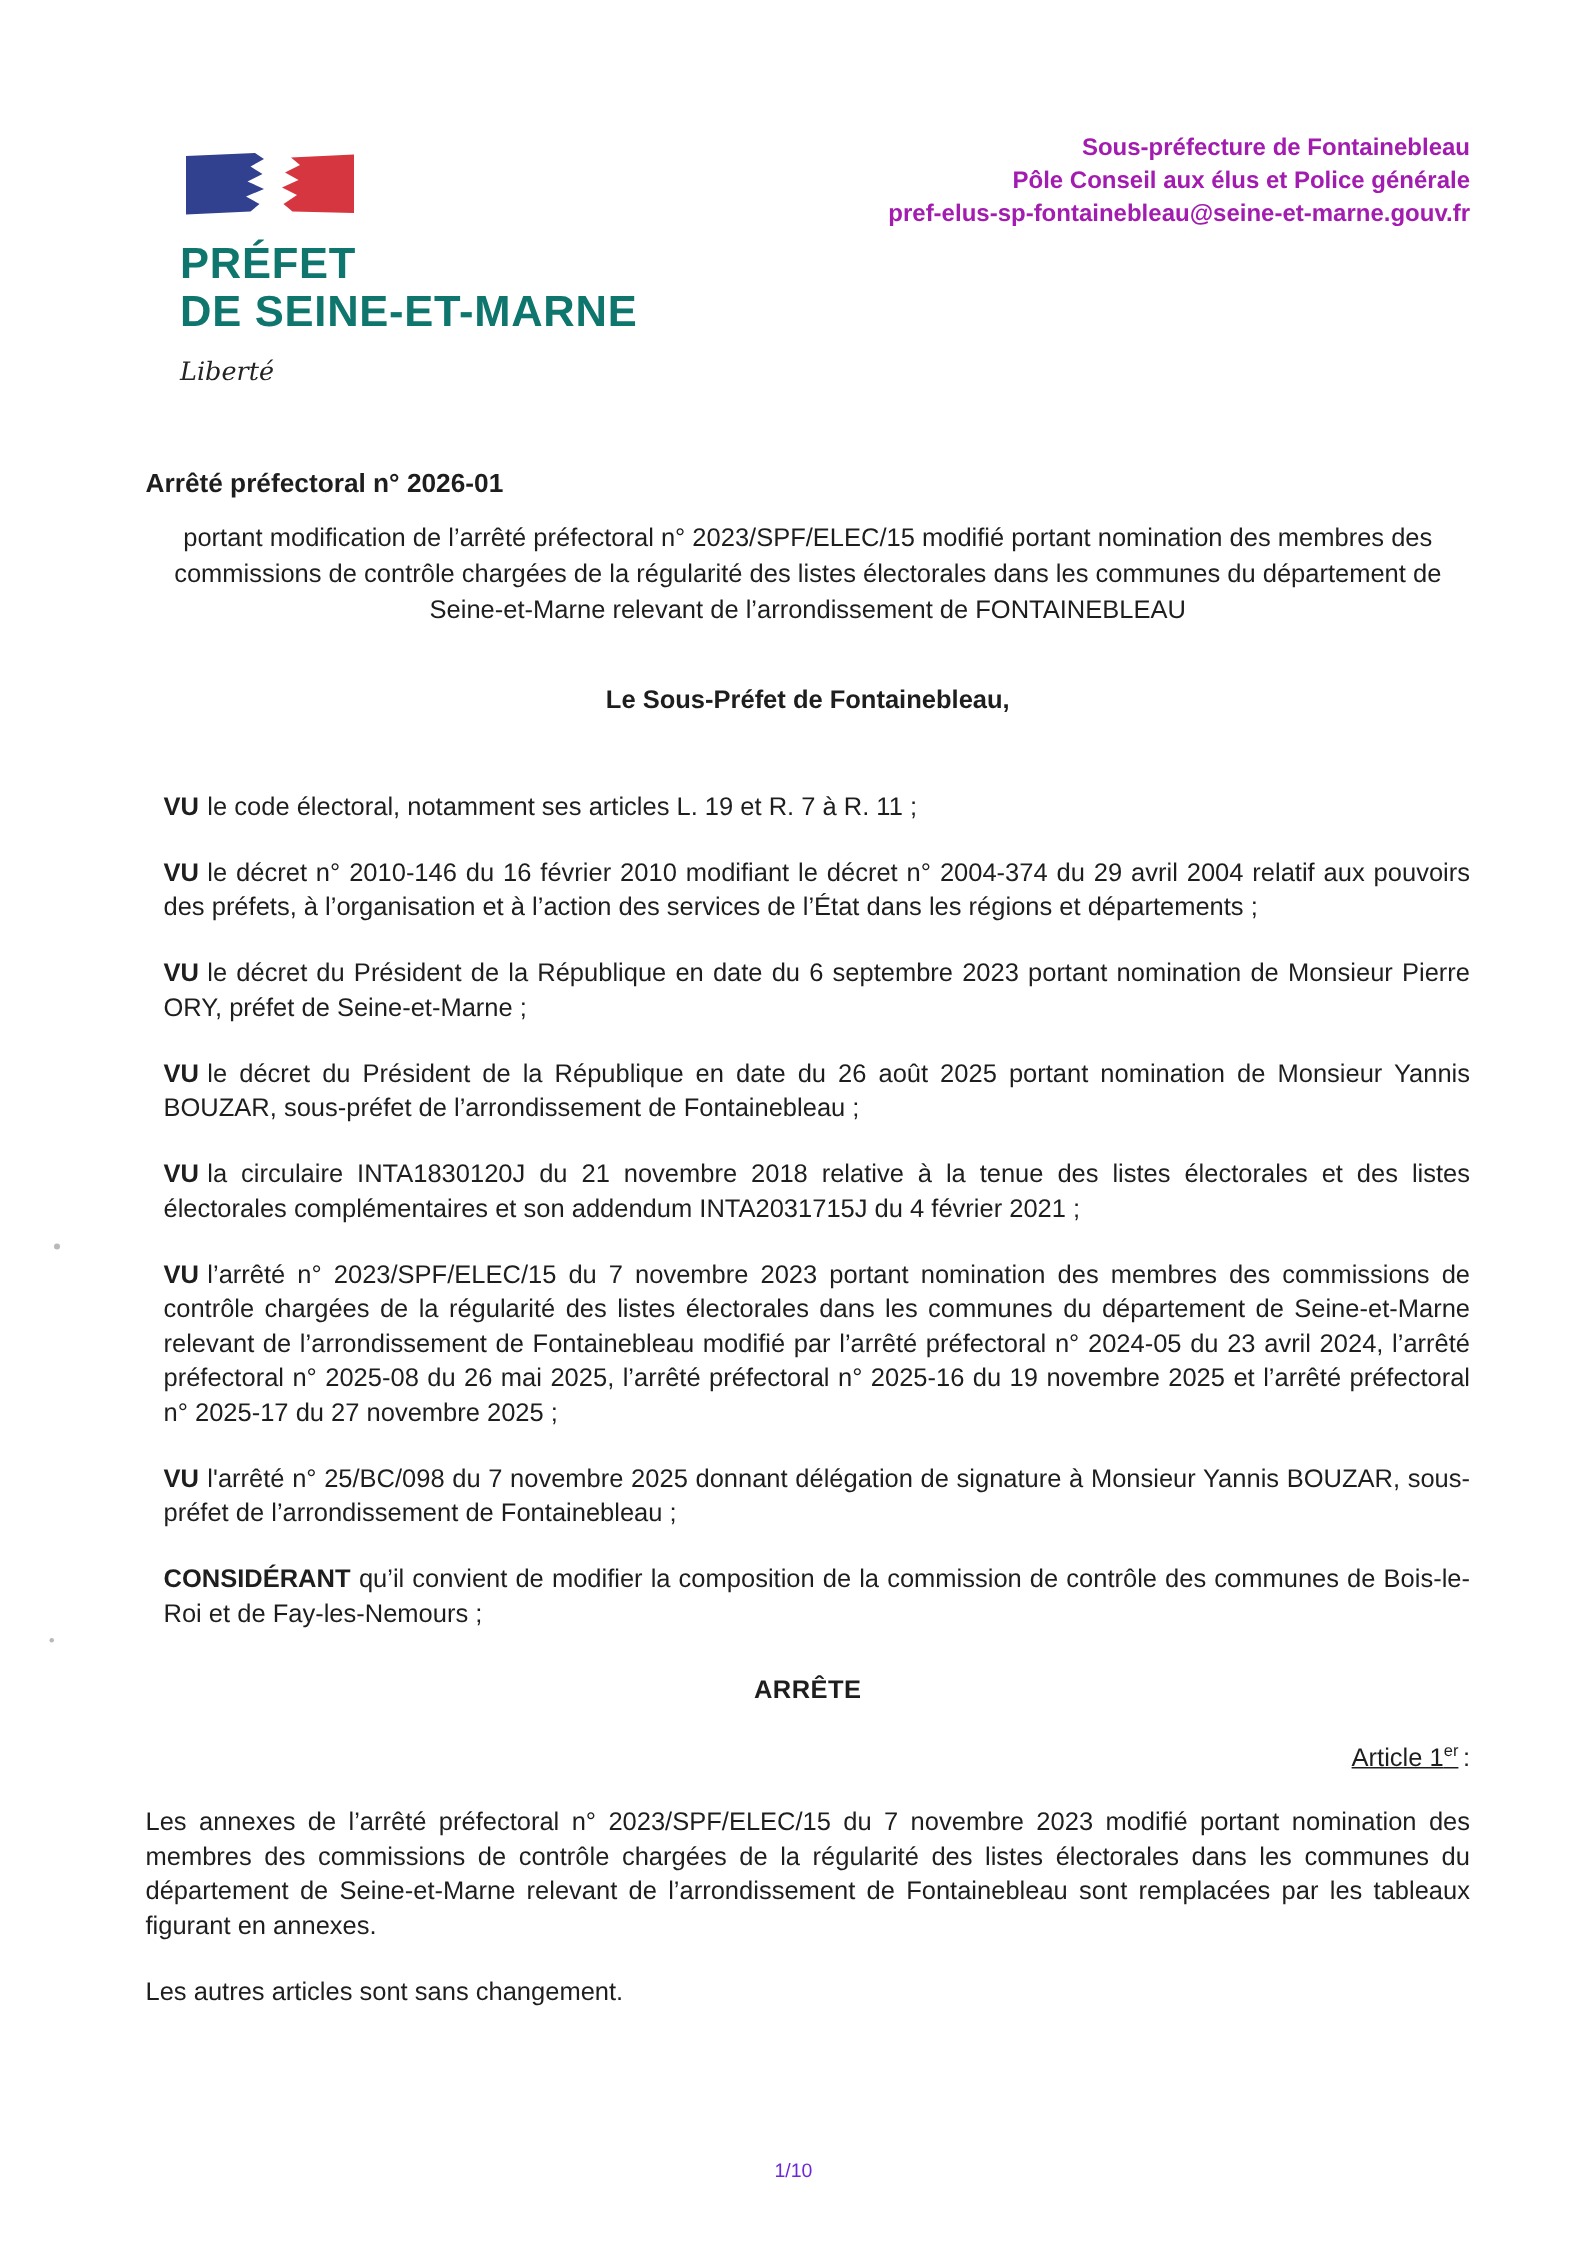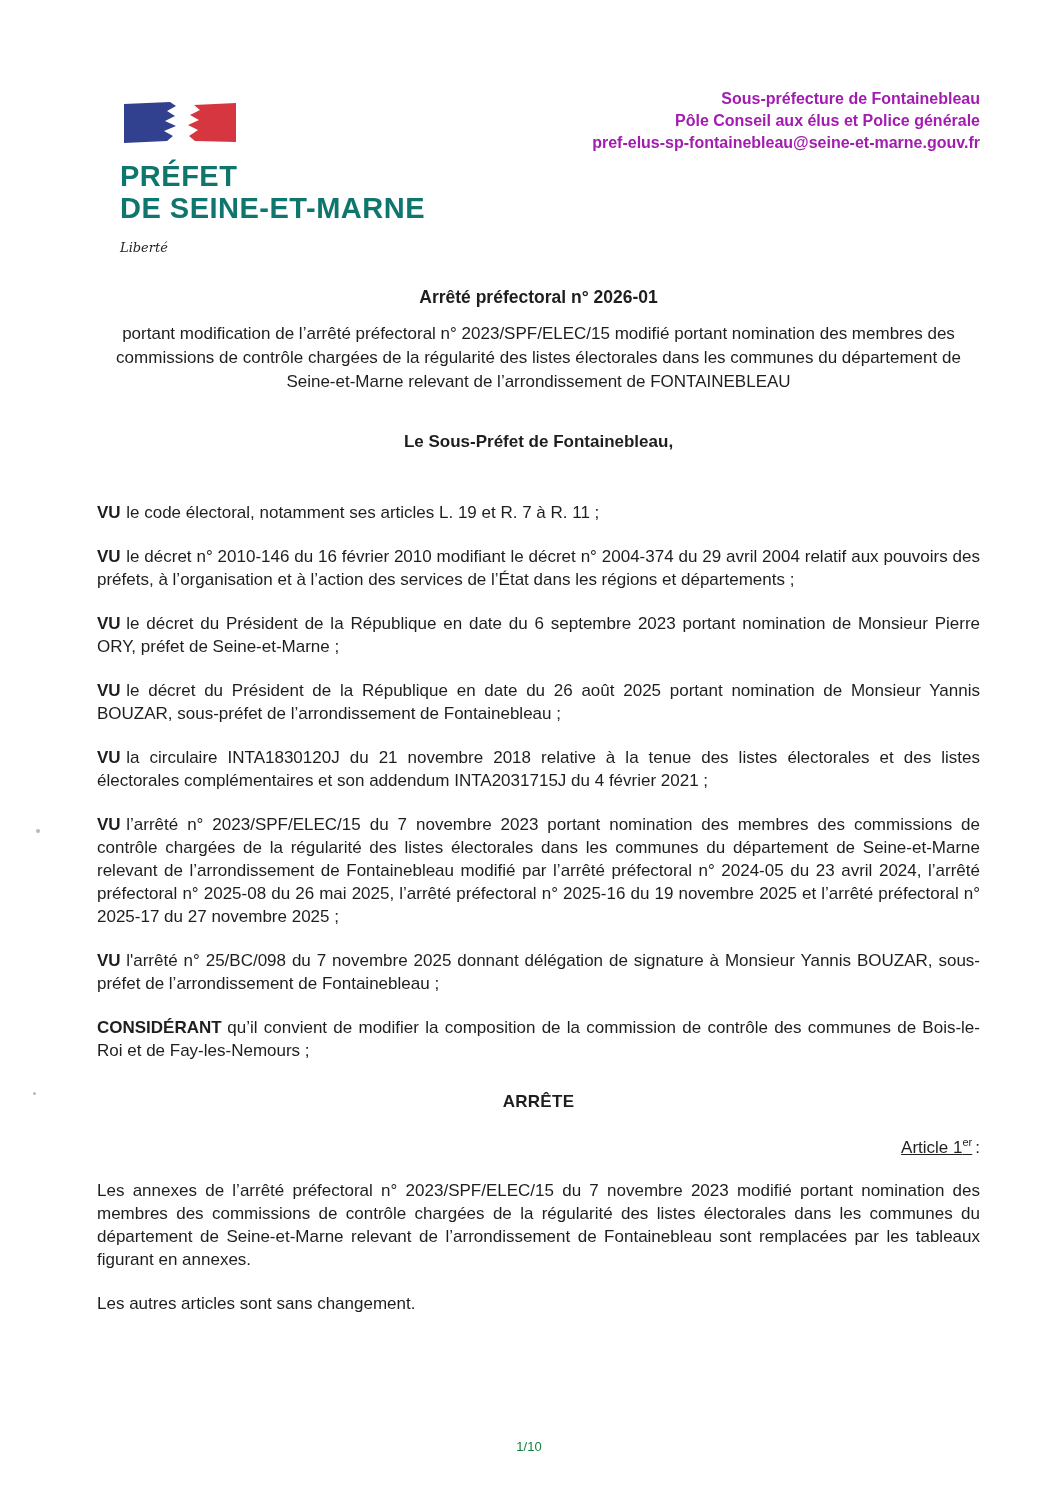--- a/index.html
+++ b/index.html
@@ -26,56 +26,55 @@
     font-weight: bold;
     font-size: 29px;
     line-height: 32px;
     letter-spacing: 0.5px;
     color: #0f766e;
   }
   .motto {
     margin-top: 12px;
     font-family: "DejaVu Serif", serif;
     font-style: italic;
-    font-size: 13px;
+    font-size: 17px;
     line-height: 24px;
     color: #242424;
   }
   .contact {
     text-align: right;
     font-weight: bold;
     font-size: 16px;
     line-height: 22px;
     padding-top: 2px;
     color: #a21caf;
     margin-left: 16px;
   }
   
   .content {
     margin: 0 78px 0 97px; 
     font-size: 17px;
     line-height: 23px;
   }
   .title {
-    margin-top: 26px;
-    text-align: center;
+    margin-top: 51px;
     font-weight: bold;
     font-size: 17.5px;
   }
   .subtitle {
     margin-top: 13px;
     text-align: center;
     line-height: 24px;
   }
   .author {
     margin-top: 36px;
     text-align: center;
     font-weight: bold;
   }
-  .recitals { margin-top: 48px; }
+  .recitals { margin-top: 48px; margin-left: 12px; }
   .recital {
     text-align: justify;
     margin: 0 0 21px 0;
   }
   .lead { font-weight: bold; margin-right: 0.33em; }
   .decision {
     text-align: center;
     font-weight: bold;
     letter-spacing: 0.3px;
     margin: 28px 0 18px 0;
@@ -87,21 +86,21 @@
   .para {
     text-align: justify;
     margin: 0 0 21px 0;
   }
   .footer {
     position: absolute;
     left: 0; right: 0;
     bottom: 42px;
     text-align: center;
     font-size: 13px;
-    color: #15803d;
+    color: #6d28d9;
   }
   .scan-dot {
     position: absolute;
     border-radius: 50%;
     background: #b9b9b9;
   }
   .scan-dot.d1 { left: 36px; top: 829px; width: 4px; height: 4px; }
   .scan-dot.d2 { left: 33px; top: 1092px; width: 3px; height: 3px; }
 </style>
 </head>

